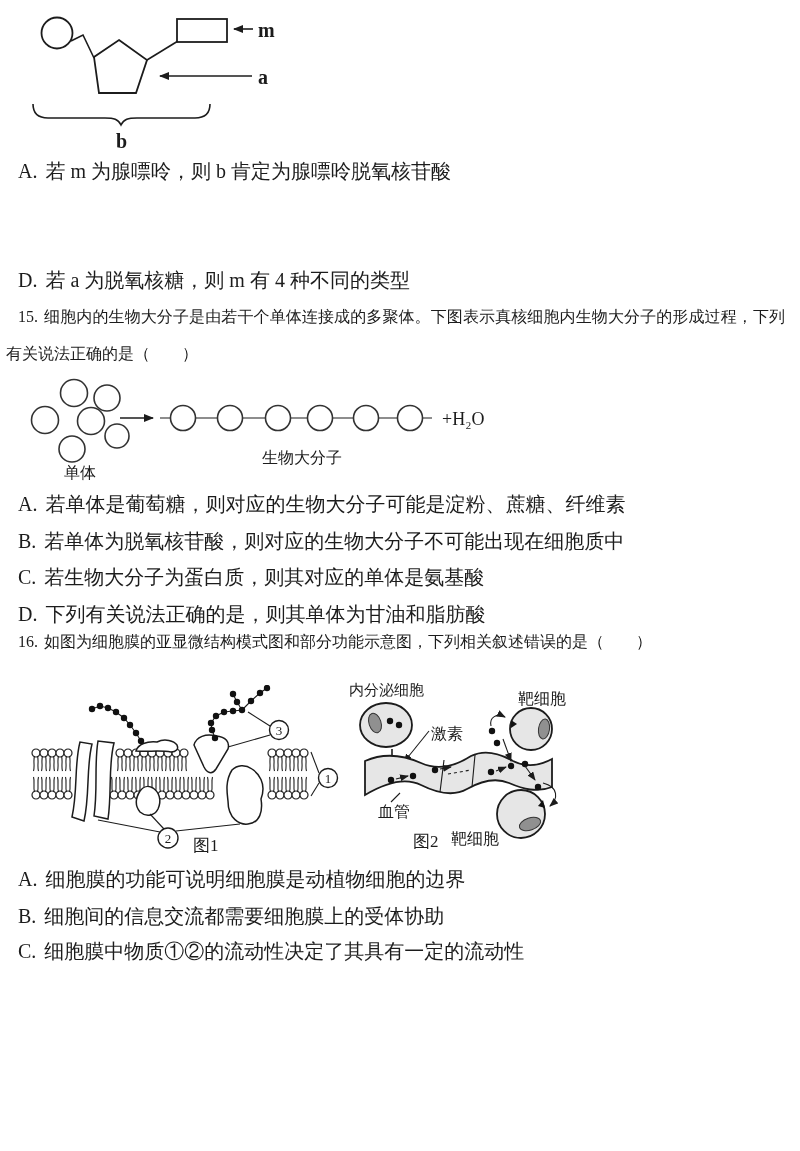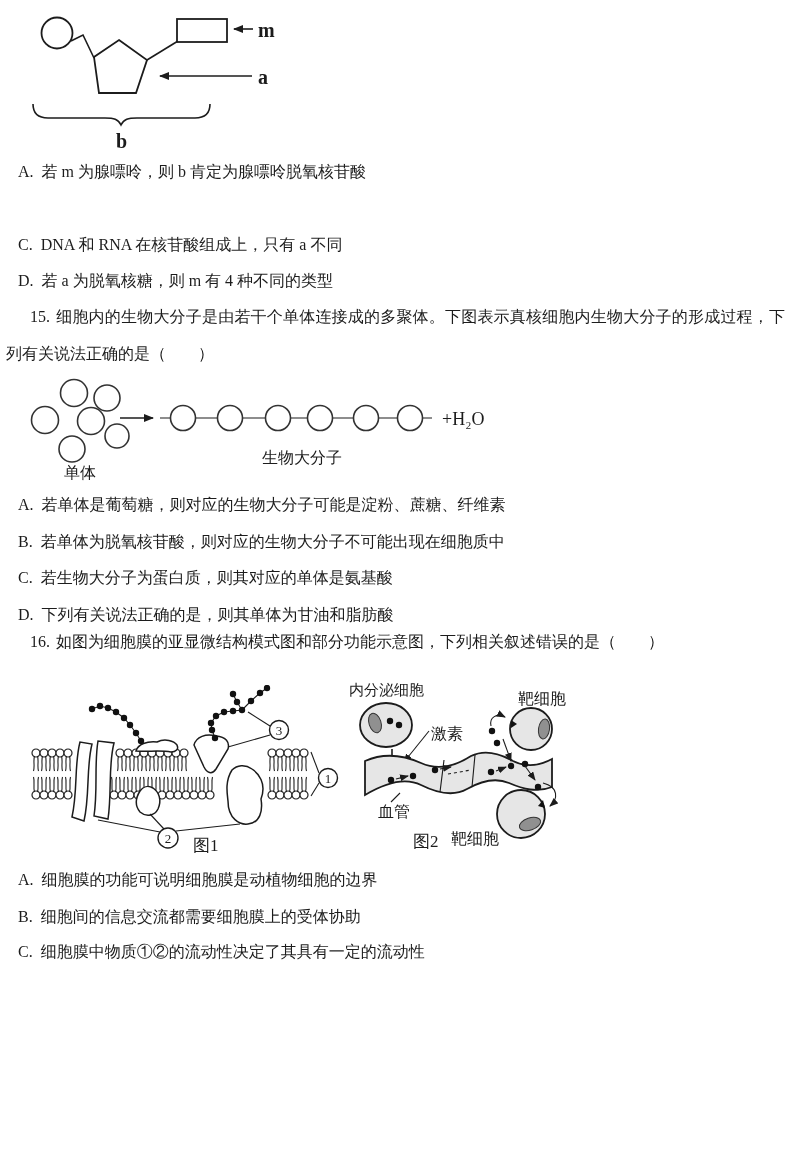--- a/index.html
+++ b/index.html
@@ -1,21 +1,21 @@
 <!DOCTYPE html>
 <html><head>
 <meta charset="utf-8">
 <style>
   html,body{margin:0;padding:0;background:#fff;}
   .page{position:relative;width:800px;height:1151px;background:#fff;overflow:hidden;
         font-family:"Liberation Serif","DejaVu Serif",serif;color:#1c1c1c;}
   .stem{position:absolute;left:6px;width:779px;font-size:16px;line-height:37px;
         text-align:justify;text-indent:12px;}
-  .qnum{margin-right:6px;margin-left:12px;}
-  .opt{position:absolute;left:18px;font-size:16px;line-height:19px;white-space:nowrap;}
+  .qnum{margin-right:6px;}
+  .opt{position:absolute;left:18px;font-size:20px;line-height:19px;white-space:nowrap;}
   .okey{margin-right:8px;}
   svg{position:absolute;}
   svg text{font-family:"Liberation Serif","DejaVu Serif",serif;fill:#1c1c1c;}
   .ln{stroke:#1c1c1c;stroke-width:1.6;fill:none;}
   .thin{stroke:#1c1c1c;stroke-width:1.1;fill:none;}
   .shape{stroke:#1c1c1c;stroke-width:1.8;fill:#fff;}
   .blob{stroke:#1c1c1c;stroke-width:1.5;fill:#fff;}
   .dot{fill:#111;}
   .gray{fill:#e6e6e6;stroke:#1c1c1c;stroke-width:1.8;}
   .organ{fill:#909090;stroke:#333;stroke-width:1;}
@@ -42,21 +42,20 @@
     <rect x="177" y="19" width="50" height="23" class="shape"></rect>
     <line x1="253" y1="29" x2="234" y2="29" class="ln" marker-end="url(#ahA)"></line>
     <text x="258" y="37" font-size="20" font-weight="bold">m</text>
     <line x1="252" y1="76" x2="160" y2="76" class="ln" marker-end="url(#ahA)"></line>
     <text x="258" y="84" font-size="20" font-weight="bold">a</text>
     <path class="ln" d="M33,104 C33,114 38,118 48,118 L105,118 C114,118 118,119 121,125 C124,119 128,118 137,118 L195,118 C205,118 210,114 210,104"></path>
     <text x="116" y="148" font-size="20" font-weight="bold">b</text>
   </svg>
 
   <div class="opt" style="top:162px"><span class="okey">A.</span><span>若 m 为腺嘌呤，则 b 肯定为腺嘌呤脱氧核苷酸</span></div>
-  <div class="opt" style="top:235px"><span class="okey">C.</span><span>DNA 和 RNA 在核苷酸组成上，只有 a 不同</span></div>
   <div class="opt" style="top:271px"><span class="okey">D.</span><span>若 a 为脱氧核糖，则 m 有 4 种不同的类型</span></div>
 
   <div class="stem" style="top:298px"><span class="qnum">15.</span><span>细胞内的生物大分子是由若干个单体连接成的多聚体。下图表示真核细胞内生物大分子的形成过程，下列有关说法正确的是（　　）</span></div>
 
   <svg style="left:0;top:370px" width="500" height="112" viewBox="0 0 500 112">
     <defs>
       <marker id="ahP" markerWidth="12" markerHeight="10" refX="9" refY="4" orient="auto" markerUnits="userSpaceOnUse">
         <path d="M0,0 L10,4 L0,8 Z" fill="#1c1c1c"></path>
       </marker>
     </defs>

